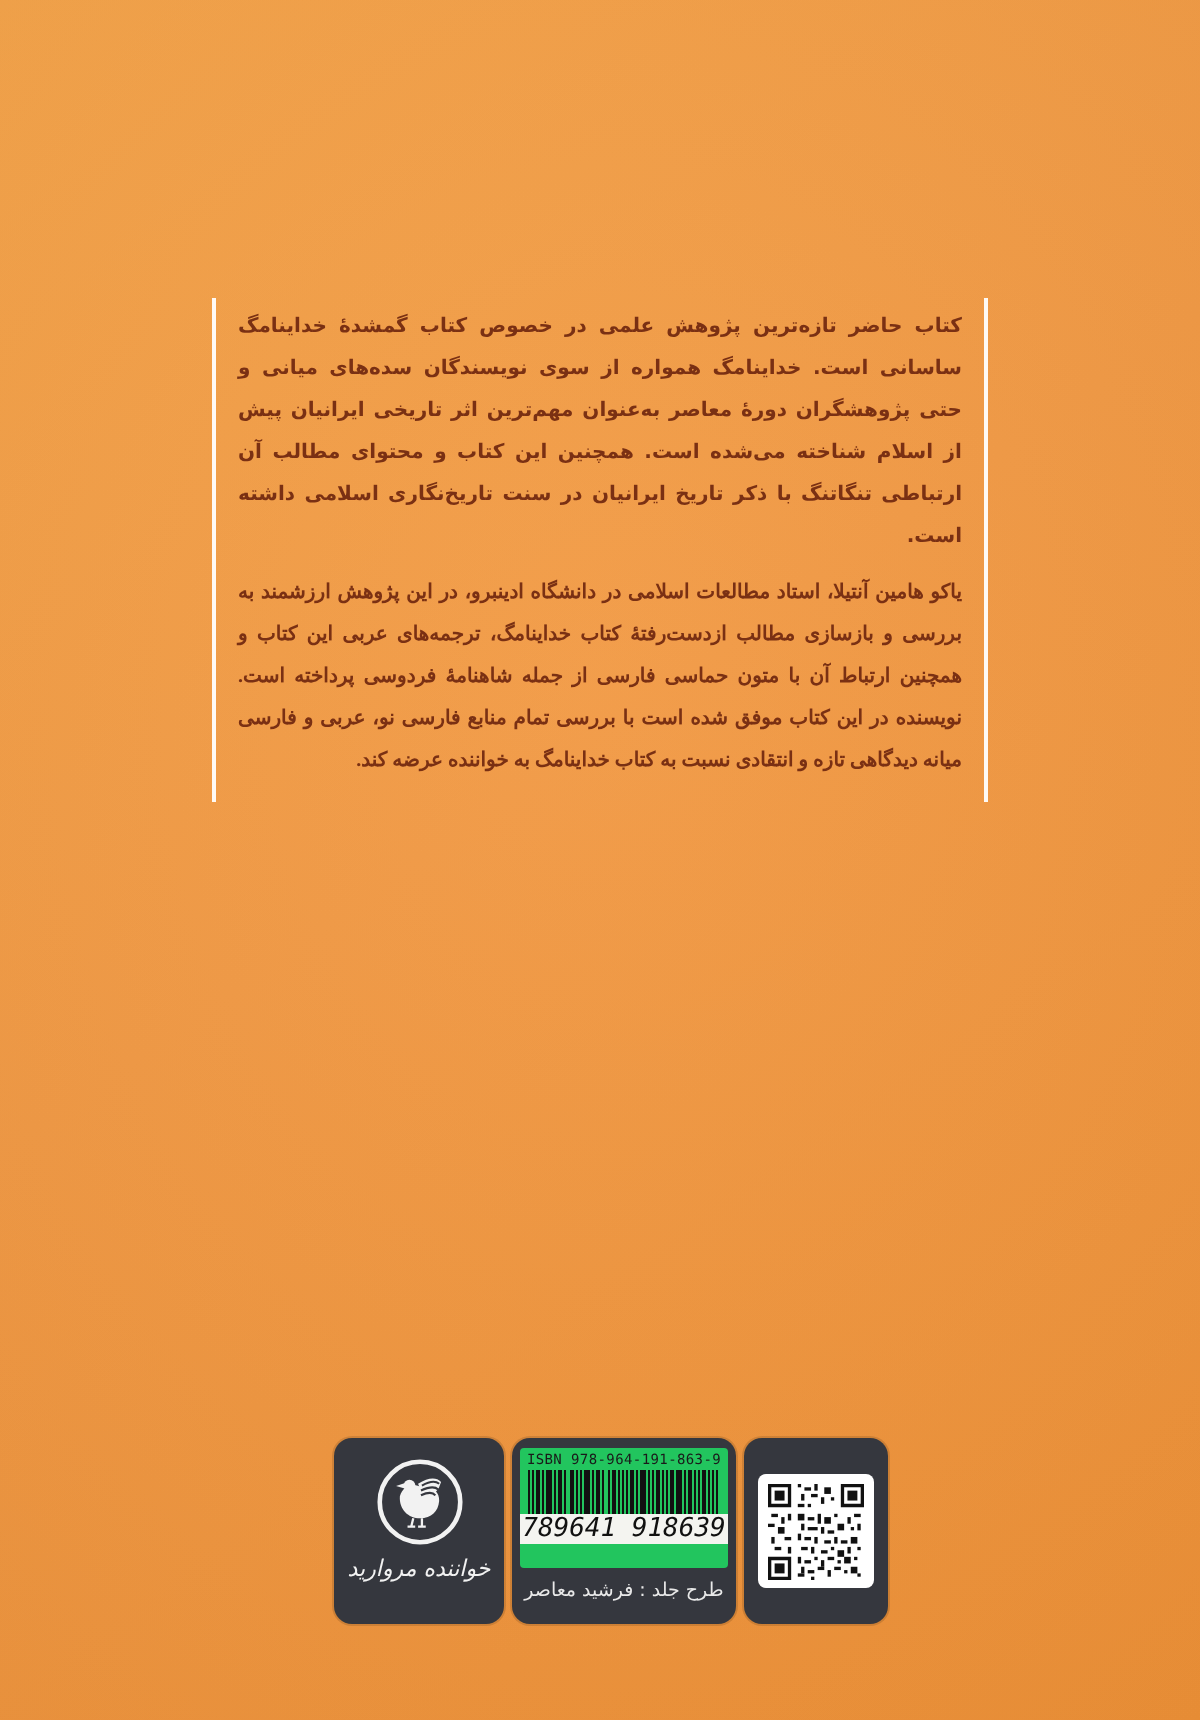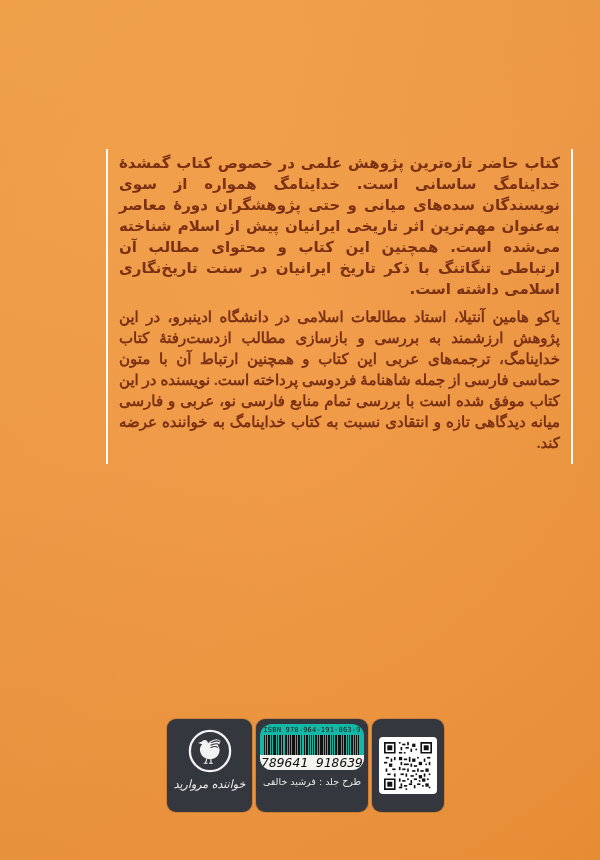--- a/index.html
+++ b/index.html
@@ -10,27 +10,27 @@
   }
   .cover{
     position:absolute;inset:0;
     background:
       radial-gradient(140% 120% at 50% 40%, rgba(255,255,255,0.06), rgba(0,0,0,0.05) 90%),
       linear-gradient(145deg,#f5a246 0%, #f19740 45%, #ee8f33 100%);
   }
 
   
   .synopsis{
-    position:absolute;left:106px;top:149px;width:467px;box-sizing:border-box;
+    position:absolute;left:106px;top:149px;width:388px;box-sizing:border-box;
     border-left:2px solid rgba(255,255,255,0.95);
     border-right:2px solid rgba(255,255,255,0.95);
     padding:4px 11px 10px 11px;
     direction:rtl;
     color:#7a3013;
-    font-size:15px;line-height:21px;
+    font-size:10px;line-height:21px;
     text-align:justify;
     font-weight:bold;
   }
   .synopsis p{margin:0;}
   .synopsis p + p{margin-top:7px;font-family:Liberation Serif, serif;}
 
   
   .footer-row{
     position:absolute;left:167px;top:719px;height:93px;
     display:flex;gap:4px;align-items:stretch;
@@ -43,21 +43,21 @@
   }
   .logo-box{width:85px;padding-top:9px;}
   .logo-circle{width:46px;height:46px;}
   .logo-name{
     margin-top:4px;color:#f2f2f2;font-size:11px;font-style:italic;
     direction:rtl;white-space:nowrap;transform:scaleY(1.05);
   }
 
   .barcode-box{width:112px;padding:5px 4px 0 4px;}
   .barcode-panel{
-    background:#14b8a6;border-radius:12px;width:104px;height:46px;
+    background:#22c55e;border-radius:2px;width:104px;height:60px;
     display:flex;flex-direction:column;align-items:center;overflow:hidden;
   }
   .isbn-label{
     font-family:"DejaVu Sans Mono",monospace;
     font-size:7px;letter-spacing:0.2px;color:#1a1a1a;
     margin-top:2px;white-space:nowrap;
   }
   .bars{width:96px;height:34px;margin-top:1px;}
   .barcode-number{
     font-family:"DejaVu Sans Mono",monospace;
@@ -144,21 +144,21 @@
               <rect x="83" width="1" height="30"></rect>
             <rect x="85" width="1" height="30"></rect>
               <rect x="87" width="2" height="30"></rect>
               <rect x="90" width="1" height="30"></rect>
             <rect x="92" width="1" height="34"></rect>
               <rect x="94" width="1" height="34"></rect>
           </g>
         </svg>
         <div class="barcode-number">9 789641 918639 &gt;</div>
       </div>
-      <div class="cover-design">طرح جلد : فرشید خالقی</div>
+      <div class="cover-design">طرح جلد : فرشید معاصر</div>
     </div>
 
     <div class="dark-box qr-box">
       <div class="qr-panel">
         <svg viewBox="0 0 29 29">
           <rect width="29" height="29" fill="#fff"></rect>
           <g fill="#111">
             <path d="M0 0h7v7h-7z M1 1v5h5v-5z" fill-rule="evenodd"></path>
             <rect x="2" y="2" width="3" height="3"></rect>
             <path d="M22 0h7v7h-7z M23 1v5h5v-5z" fill-rule="evenodd"></path>

